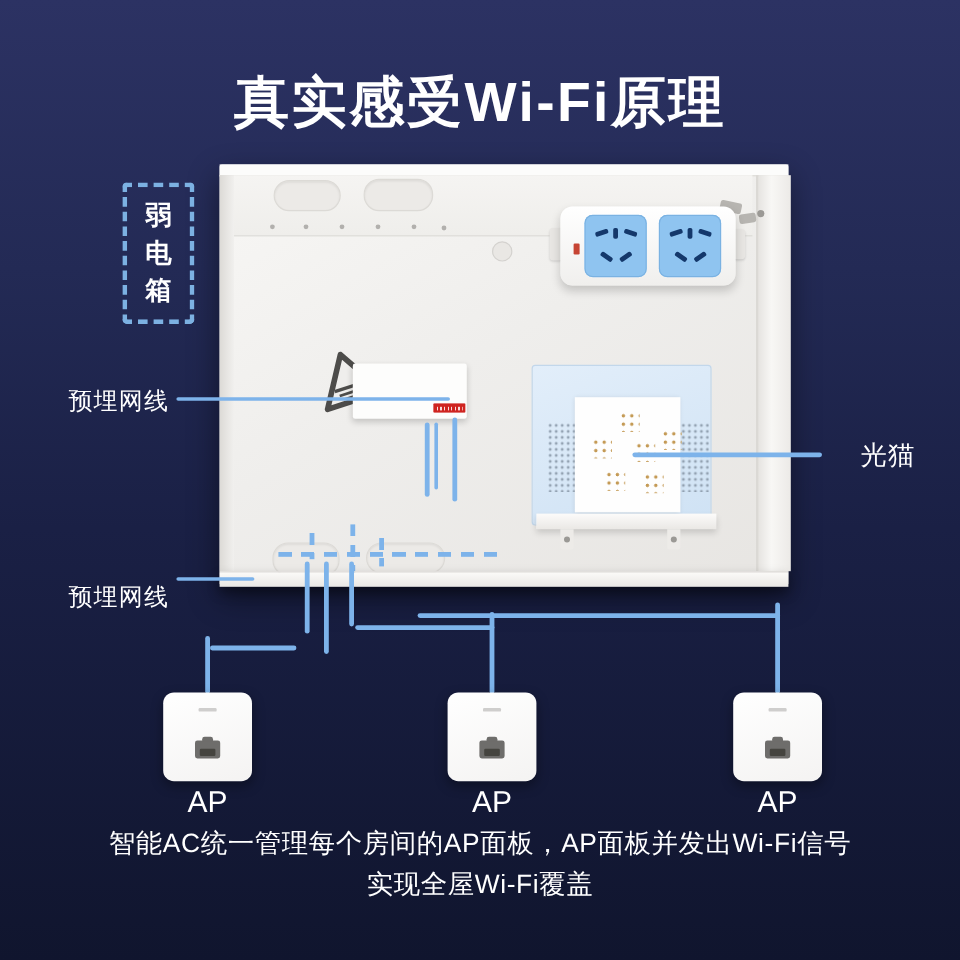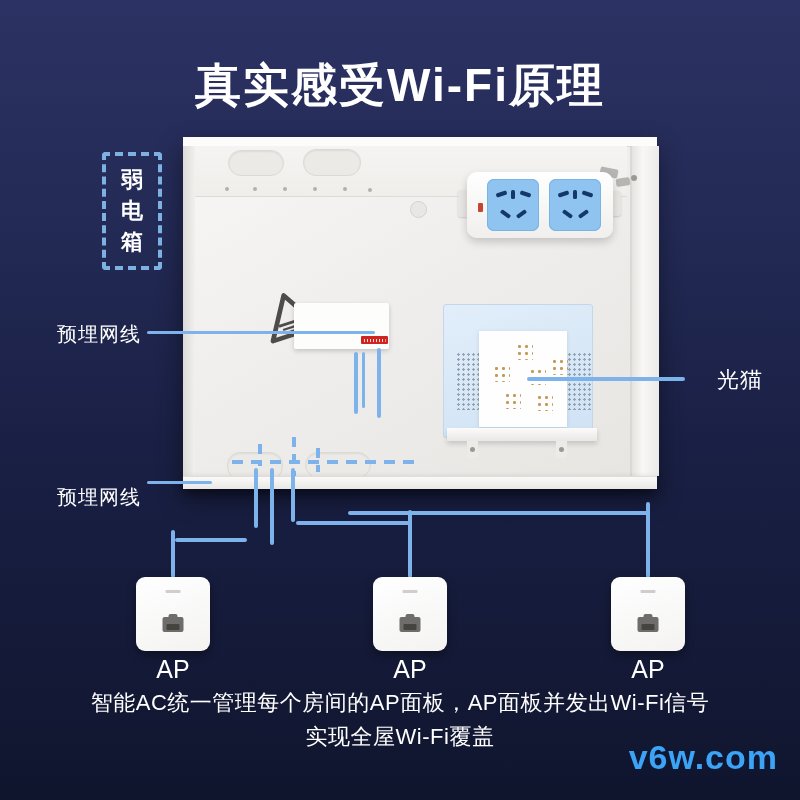--- a/index.html
+++ b/index.html
@@ -217,15 +217,14 @@
     <div class="apmark"></div>
     <div class="apport"></div>
   </div>
   <div class="aplabel" style="left:136px;">AP</div>
   <div class="aplabel" style="left:373px;">AP</div>
   <div class="aplabel" style="left:611px;">AP</div>
 
   <div class="caption cap2">实现全屋Wi-Fi覆盖</div>
   <div class="caption cap1">智能AC统一管理每个房间的AP面板，AP面板并发出Wi-Fi信号</div>
 
-  <div class="watermark">v6w.com</div>
 
 </div>
 
 </body></html>

